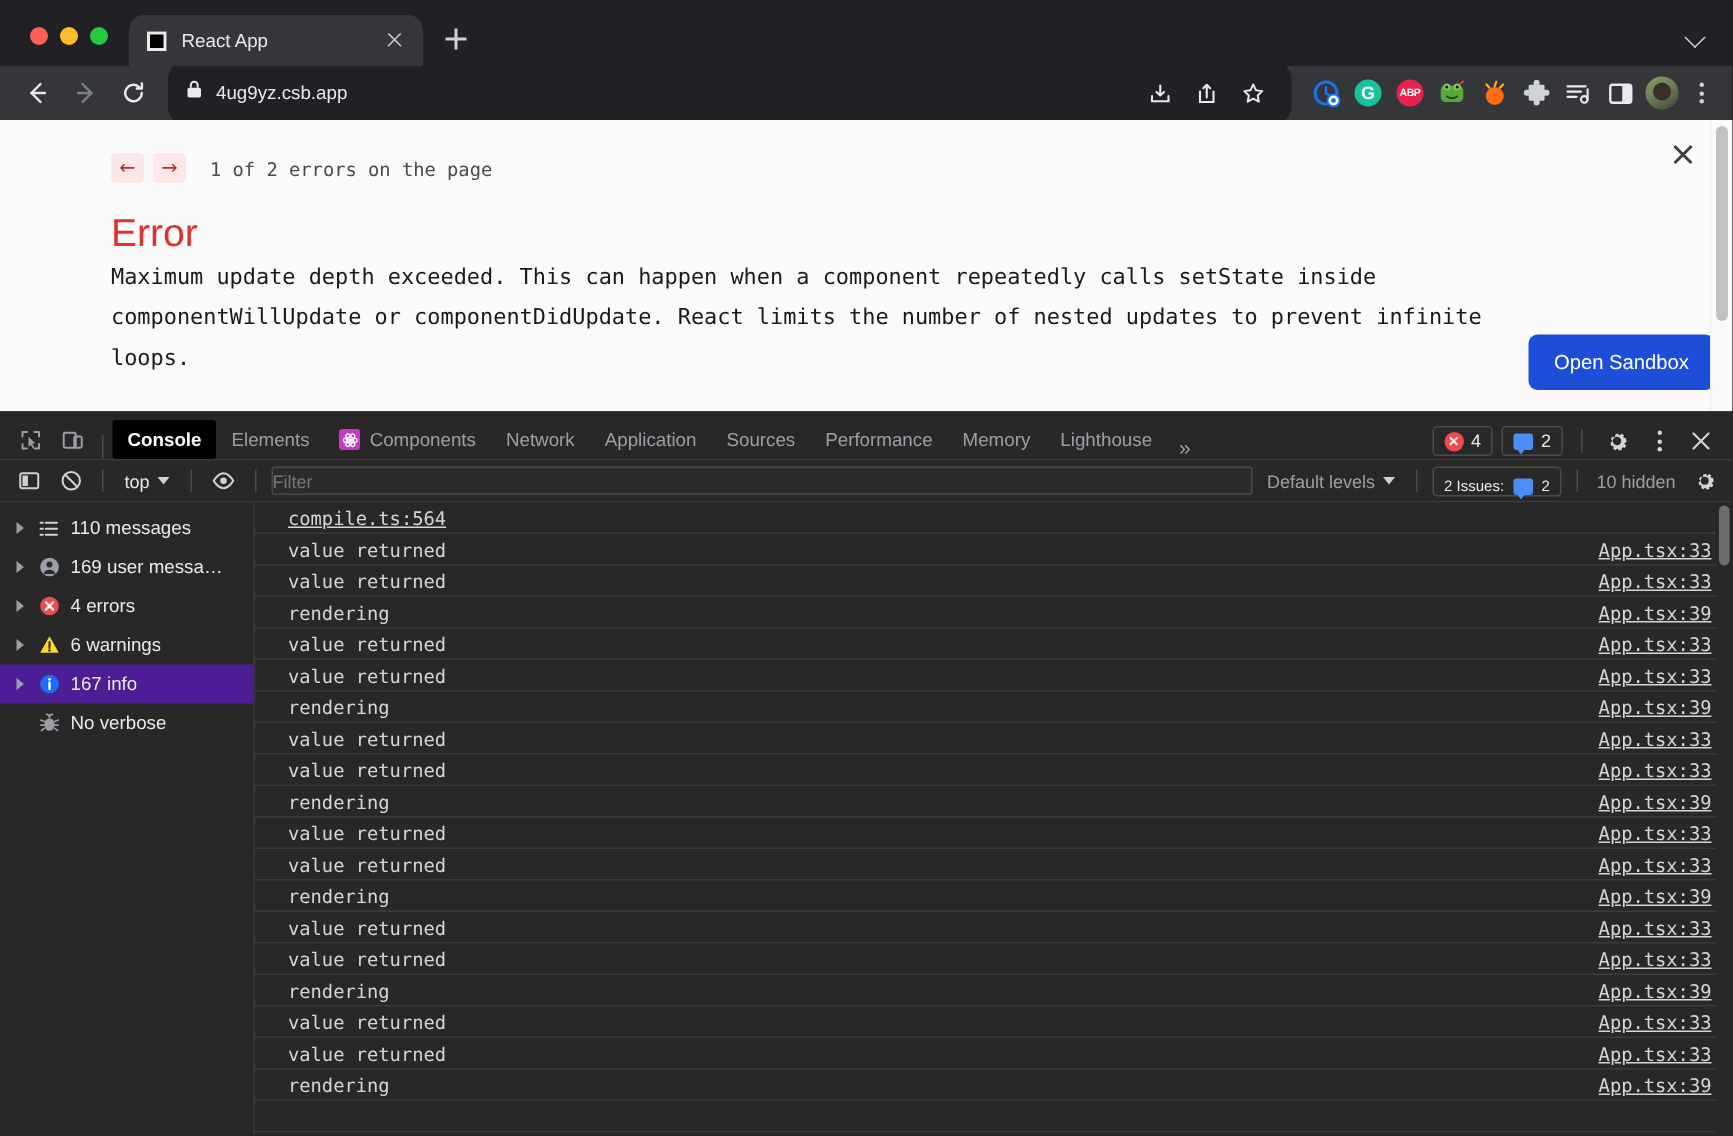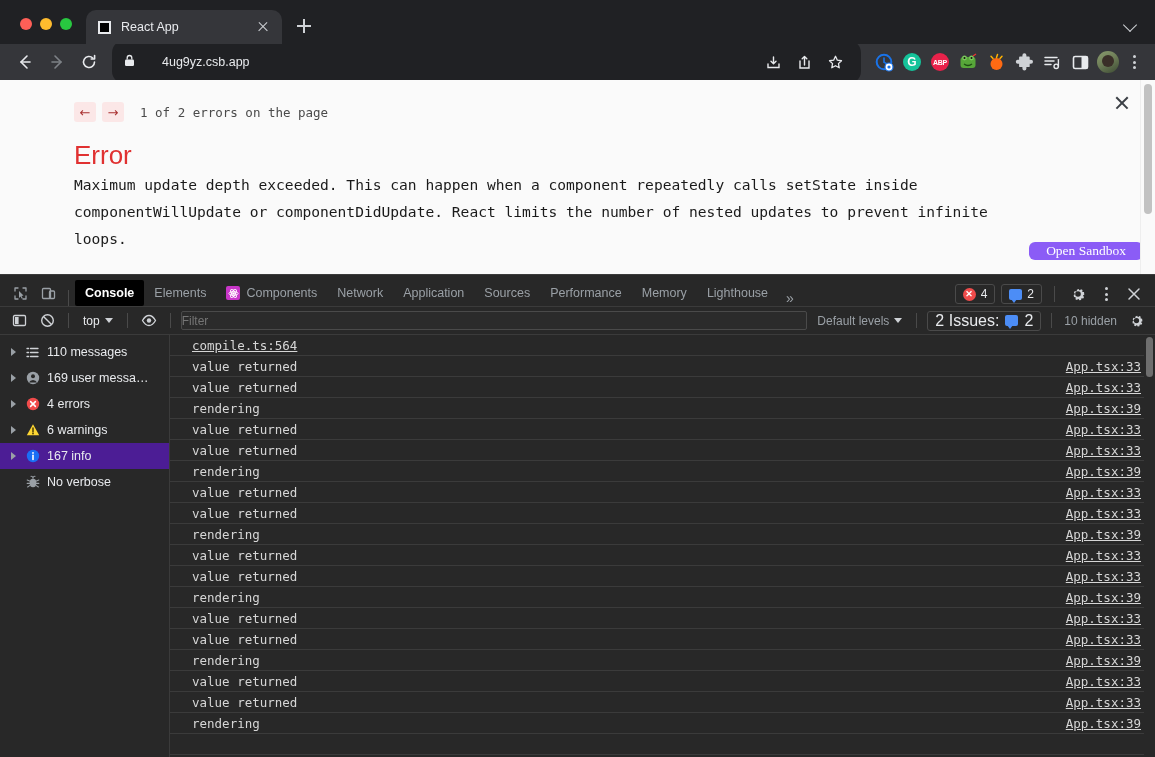--- a/index.html
+++ b/index.html
@@ -60,21 +60,21 @@
 
   .toolbar {
     height: 36px; background: #35363a; display: flex; align-items: center;
     padding: 0 10px; gap: 2px; flex: 0 0 36px;
   }
   .nav-btn { width: 30px; height: 30px; display: flex; align-items: center; justify-content: center; cursor: pointer; }
   .nav-btn svg { display: block; }
 
   .omnibox {
     flex: 1; height: 44px; background: #202124; border-radius: 13px;
-    display: flex; align-items: center; padding: 0 12px; gap: 27px; margin: 0 8px 0 6px;
+    display: flex; align-items: center; padding: 0 12px; gap: 9px; margin: 0 8px 0 6px;
     min-width: 0;
   }
   .lock { flex: 0 0 11px; }
   .url { color: #e8eaed; font-size: 12.5px; white-space: nowrap; overflow: hidden; text-overflow: ellipsis; }
 
   .omni-actions { display: flex; align-items: center; gap: 3px; margin-left: auto; }
 
   .tb-icon { width: 28px; height: 28px; display: flex; align-items: center; justify-content: center; cursor: pointer; }
   .ext-icon { width: 26px; height: 26px; display: flex; align-items: center; justify-content: center; cursor: pointer; }
   .ext-circle { width: 18px; height: 18px; border-radius: 50%; display: flex; align-items: center; justify-content: center; font-size: 7px; font-weight: bold; color: #fff; }
@@ -118,22 +118,22 @@
     position: absolute; right: 20px; top: 10px; width: 26px; height: 26px; cursor: pointer;
   }
   .err-close::before, .err-close::after {
     content: ""; position: absolute; left: 5px; top: 12px; width: 16px; height: 1.8px; background: #3b3f45;
   }
   .err-close::before { transform: rotate(45deg); }
   .err-close::after { transform: rotate(-45deg); }
 
   .open-sandbox {
     position: absolute; right: 12px; bottom: 14px;
-    background: #8b5cf6; color: #fff; font-size: 13.5px;
-    padding: 1px 17px; border-radius: 6px; cursor: pointer; white-space: nowrap; font-family: Liberation Serif, serif;
+    background: #1d4ed8; color: #fff; font-size: 13.5px;
+    padding: 11px 17px; border-radius: 6px; cursor: pointer; white-space: nowrap;
   }
 
   .page-scrollbar {
     position: absolute; right: 0; top: 0; width: 15px; height: 100%;
     background: #fafafa; border-left: 1px solid #eee;
   }
   .page-scrollbar .thumb {
     position: absolute; left: 3px; top: 4px; width: 8px; height: 130px;
     background: #c2c2c2; border-radius: 4px;
   }
@@ -179,22 +179,22 @@
   .fb-sep { width: 1px; height: 15px; background: #4a4a4a; margin: 0 4px; }
   .ctx-select { display: flex; align-items: center; gap: 5px; color: #e8eaed; font-size: 12px; cursor: pointer; padding: 0 4px; }
   .caret { width: 0; height: 0; border-left: 4px solid transparent; border-right: 4px solid transparent; border-top: 5px solid #cfd2d6; }
   .filter-input {
     flex: 1; height: 19px; background: #2b2b2b; border: 1px solid #4a4a4a; border-radius: 2px;
     color: #9aa0a6; font-size: 12px; padding: 0 0; outline: none; min-width: 0;
     font-family: "Liberation Sans", sans-serif;
   }
   .levels { color: #9aa0a6; font-size: 12px; display: flex; align-items: center; gap: 5px; cursor: pointer; padding: 0 4px; }
   .issues-box {
-    display: flex; align-items: center; gap: 6px; height: 20px; padding: 0 7px;
-    border: 1px solid #4a4a4a; border-radius: 3px; color: #e8eaed; font-size: 16px; cursor: pointer;
+    display: flex; align-items: flex-end; gap: 6px; height: 20px; padding: 0 7px;
+    border: 1px solid #4a4a4a; border-radius: 3px; color: #e8eaed; font-size: 10px; cursor: pointer;
   }
   .hidden-count { color: #9aa0a6; font-size: 12px; padding: 0 2px; }
 
   .dt-body { flex: 1; display: flex; min-height: 0; }
 
   .console-sidebar {
     width: 170px; flex: 0 0 170px; background: #282828; border-right: 1px solid #3b3b3b;
     padding-top: 4px; overflow: hidden;
   }
   .cs-item {

